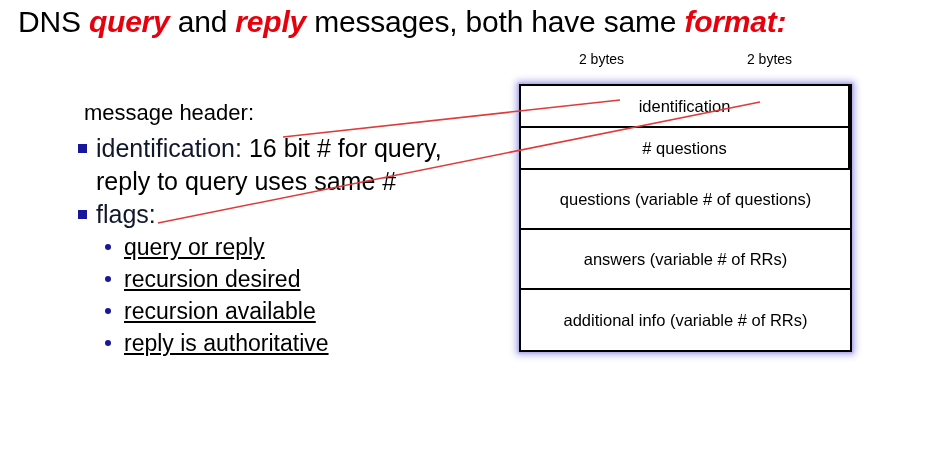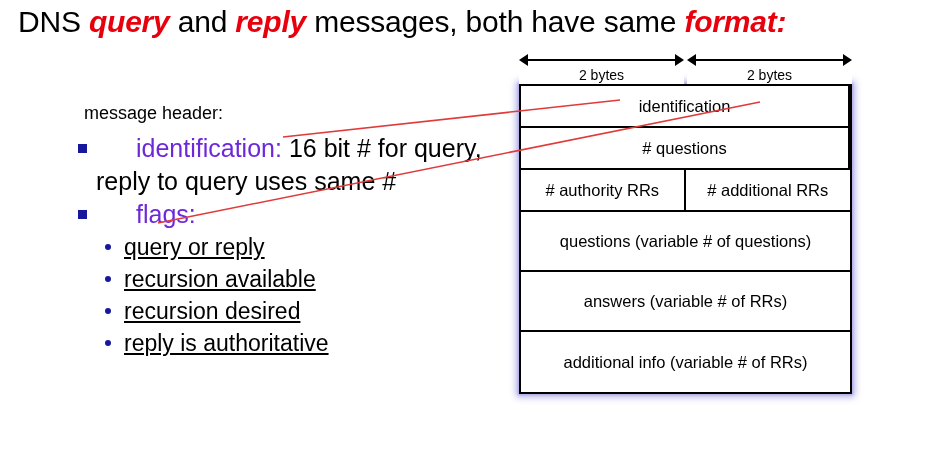--- a/index.html
+++ b/index.html
@@ -36,21 +36,21 @@
   }
 
   
   #body-text {
     position: absolute;
     left: 72px;
     top: 96px;
     width: 430px;
   }
   .lead-line {
-    font-size: 18px;
+    font-size: 22px;
     line-height: 34px;
     color: #000000;
     margin: 0 0 2px 0;
     padding-left: 12px;
   }
   .bullet-l1 {
     position: relative;
     font-size: 25px;
     line-height: 33px;
     color: #000000;
@@ -59,22 +59,21 @@
   }
   .bullet-l1 .sq {
     position: absolute;
     left: 6px;
     top: 12px;
     width: 9px;
     height: 9px;
     background: #17179c;
   }
   .bullet-l1 .kw {
-    color: #6d28d9;
-    margin-left: 40px;
+    color: #0f172a;
   }
   .bullet-l2 {
     position: relative;
     font-size: 23px;
     line-height: 32px;
     color: #000000;
     margin: 0;
     padding-left: 52px;
     text-decoration: underline;
   }
@@ -143,21 +142,21 @@
     position: absolute;
     top: 0;
     height: 26px;
   }
   .measure.m1 { left: 0px;   width: 165px; }
   .measure.m2 { left: 168px; width: 165px; }
   .measure .mlabel {
     position: absolute;
     left: 0;
     right: 0;
-    top: 16px;
+    top: 0px;
     text-align: center;
     font-size: 14px;
     color: #000000;
     background: #ffffff;
     z-index: 2;
     padding: 0 4px;
     box-sizing: border-box;
     line-height: 18px;
   }
   .measure .mline {
@@ -198,24 +197,24 @@
   <p class="bullet-l1" style="padding-left:24px;">reply to query uses same #</p>
 
   <p class="bullet-l1">
     <span class="sq"></span><span class="kw">flags:</span>
   </p>
 
   <p class="bullet-l2">
     <span class="dot"></span><span>query or reply</span>
   </p>
   <p class="bullet-l2">
+    <span class="dot"></span><span>recursion desired</span>
+  </p>
+  <p class="bullet-l2">
     <span class="dot"></span><span>recursion available</span>
-  </p>
-  <p class="bullet-l2">
-    <span class="dot"></span><span>recursion desired</span>
   </p>
   <p class="bullet-l2">
     <span class="dot"></span><span>reply is authoritative</span>
   </p>
 </div>
 
 <div id="byte-measures">
   <div class="measure m1">
     <span class="arrow lft"></span>
     <span class="mline"></span>
@@ -233,24 +232,20 @@
 <div id="dns-table">
 
   <div class="trow h-row">
     <div class="tcell left-col">identification</div>
   </div>
 
   <div class="trow h-row">
     <div class="tcell left-col"># questions</div>
   </div>
 
-  <div class="trow h-row">
-    <div class="tcell left-col"># authority RRs</div>
-    <div class="tcell"># additional RRs</div>
-  </div>
 
   <div class="trow b-row">
     <div class="tcell wide">questions (variable # of questions)</div>
   </div>
 
   <div class="trow b-row">
     <div class="tcell wide">answers (variable # of RRs)</div>
   </div>
 
 

